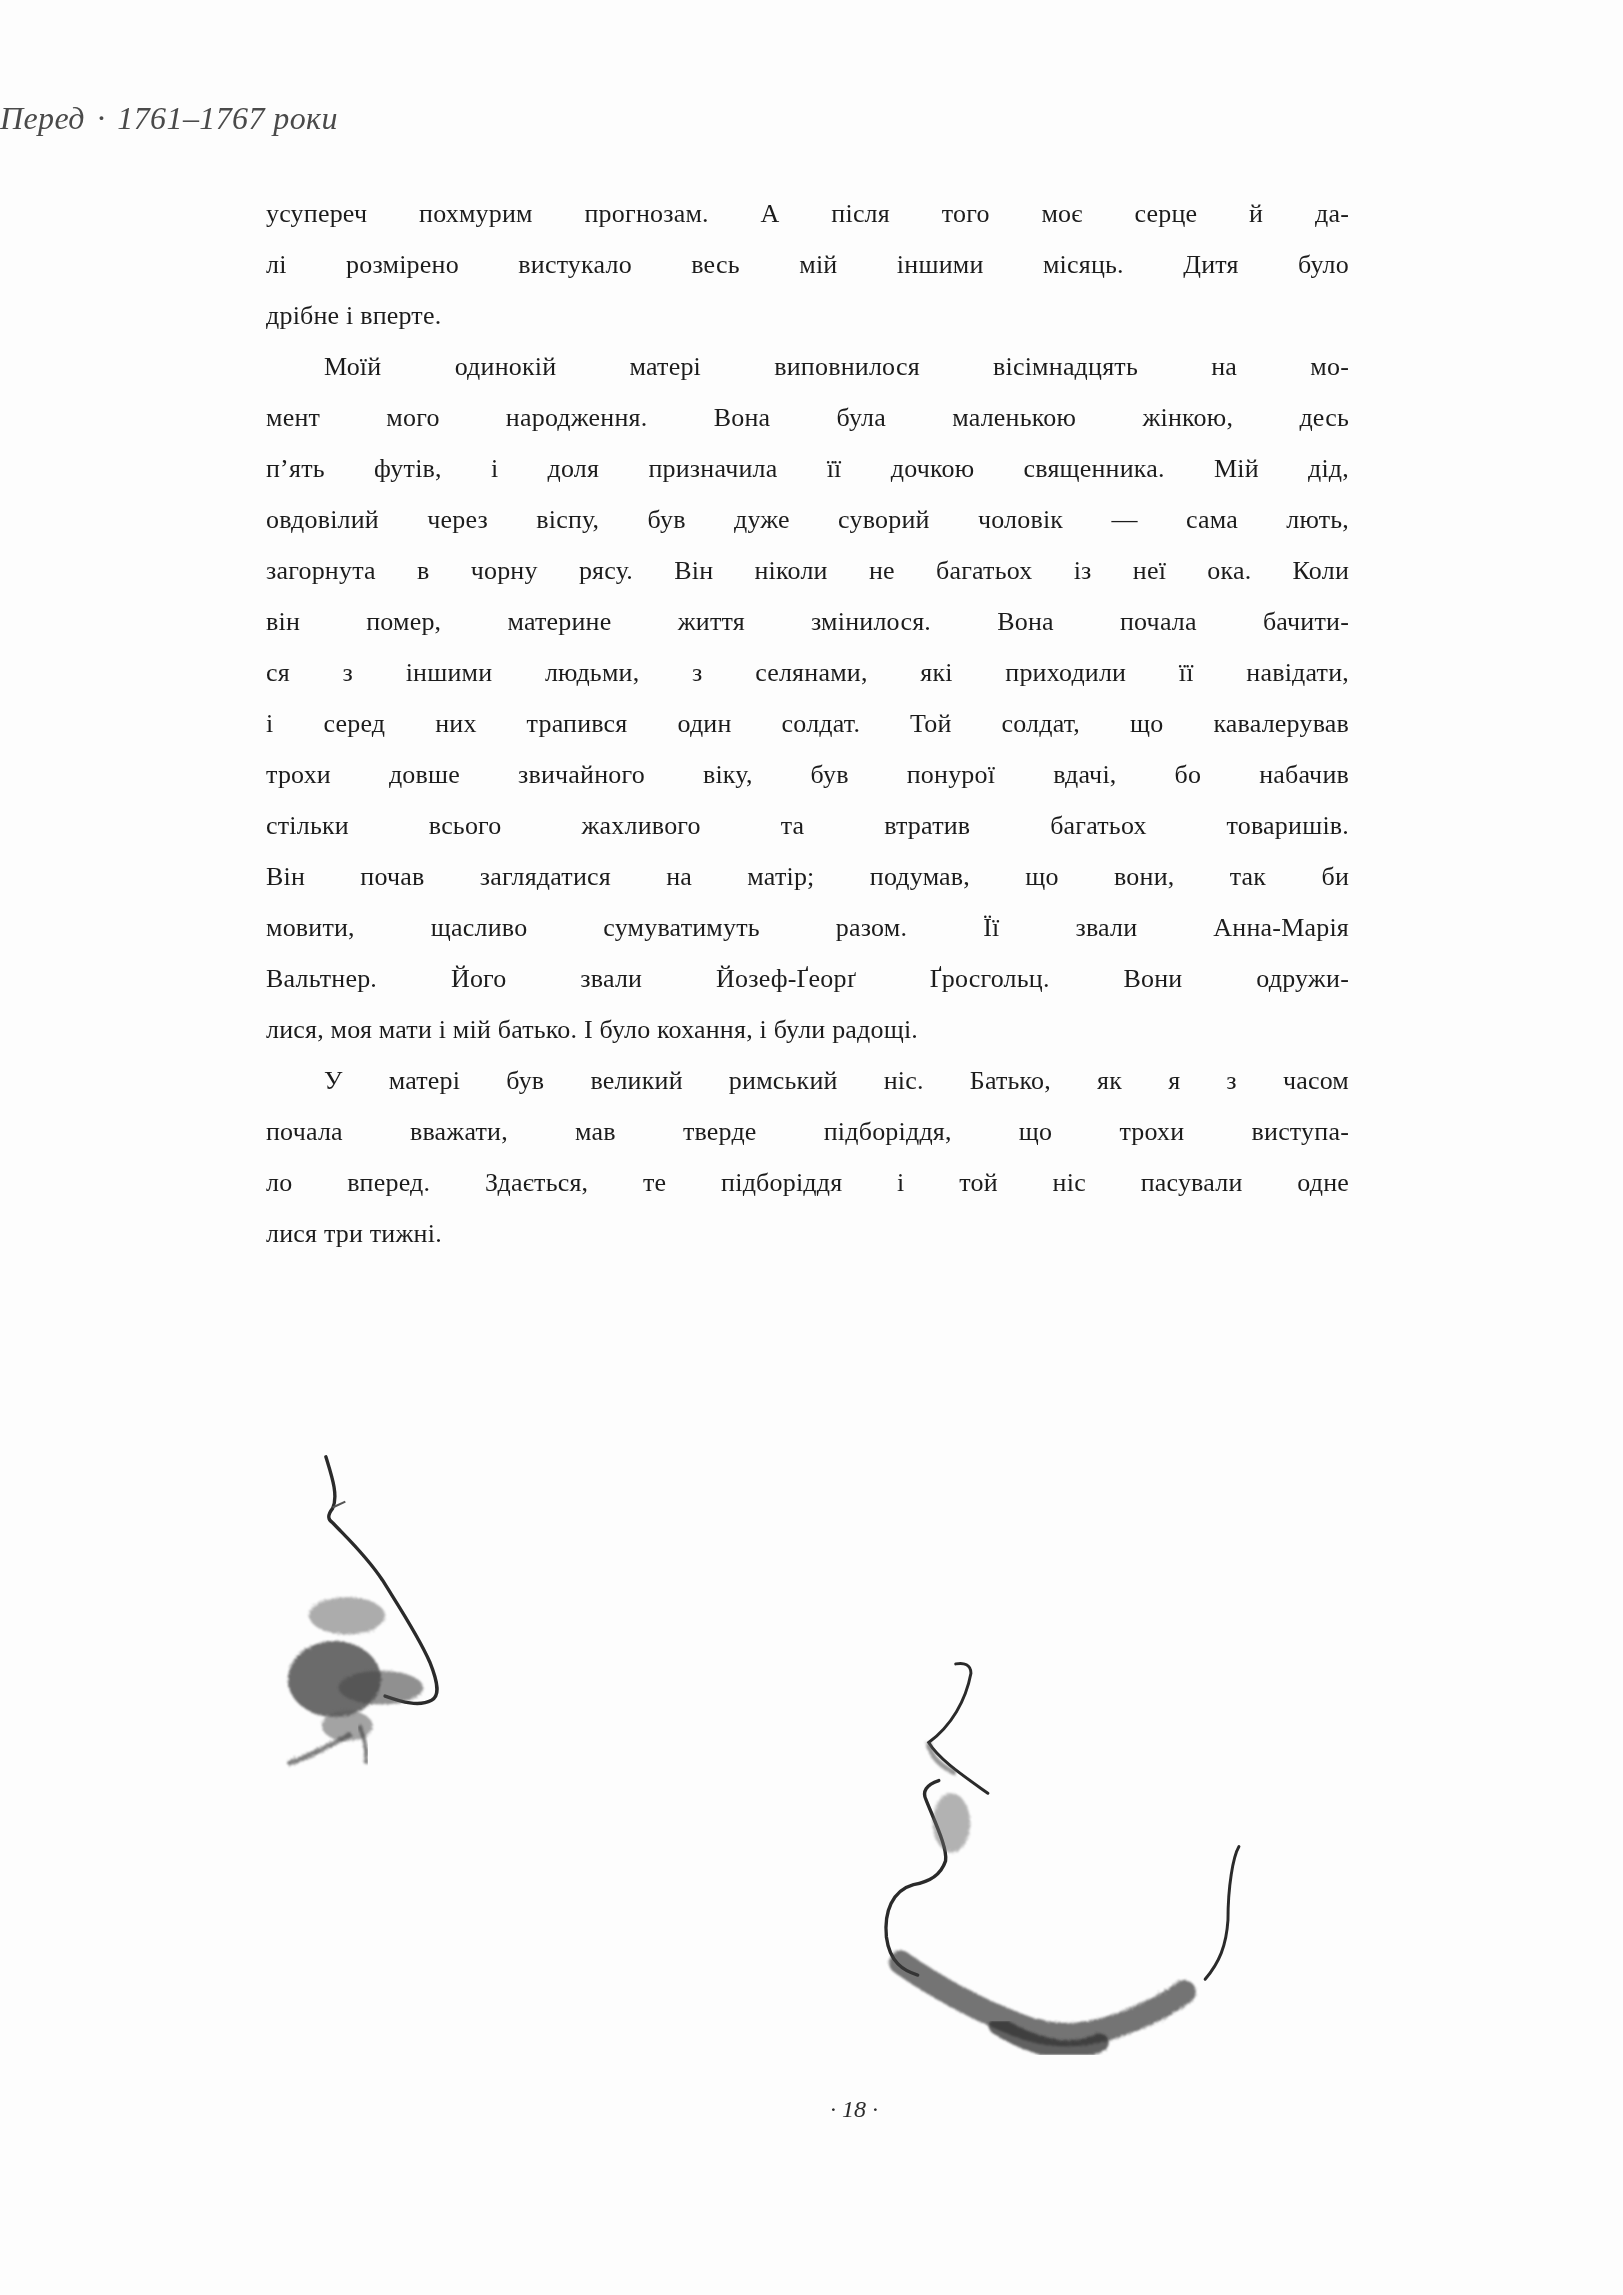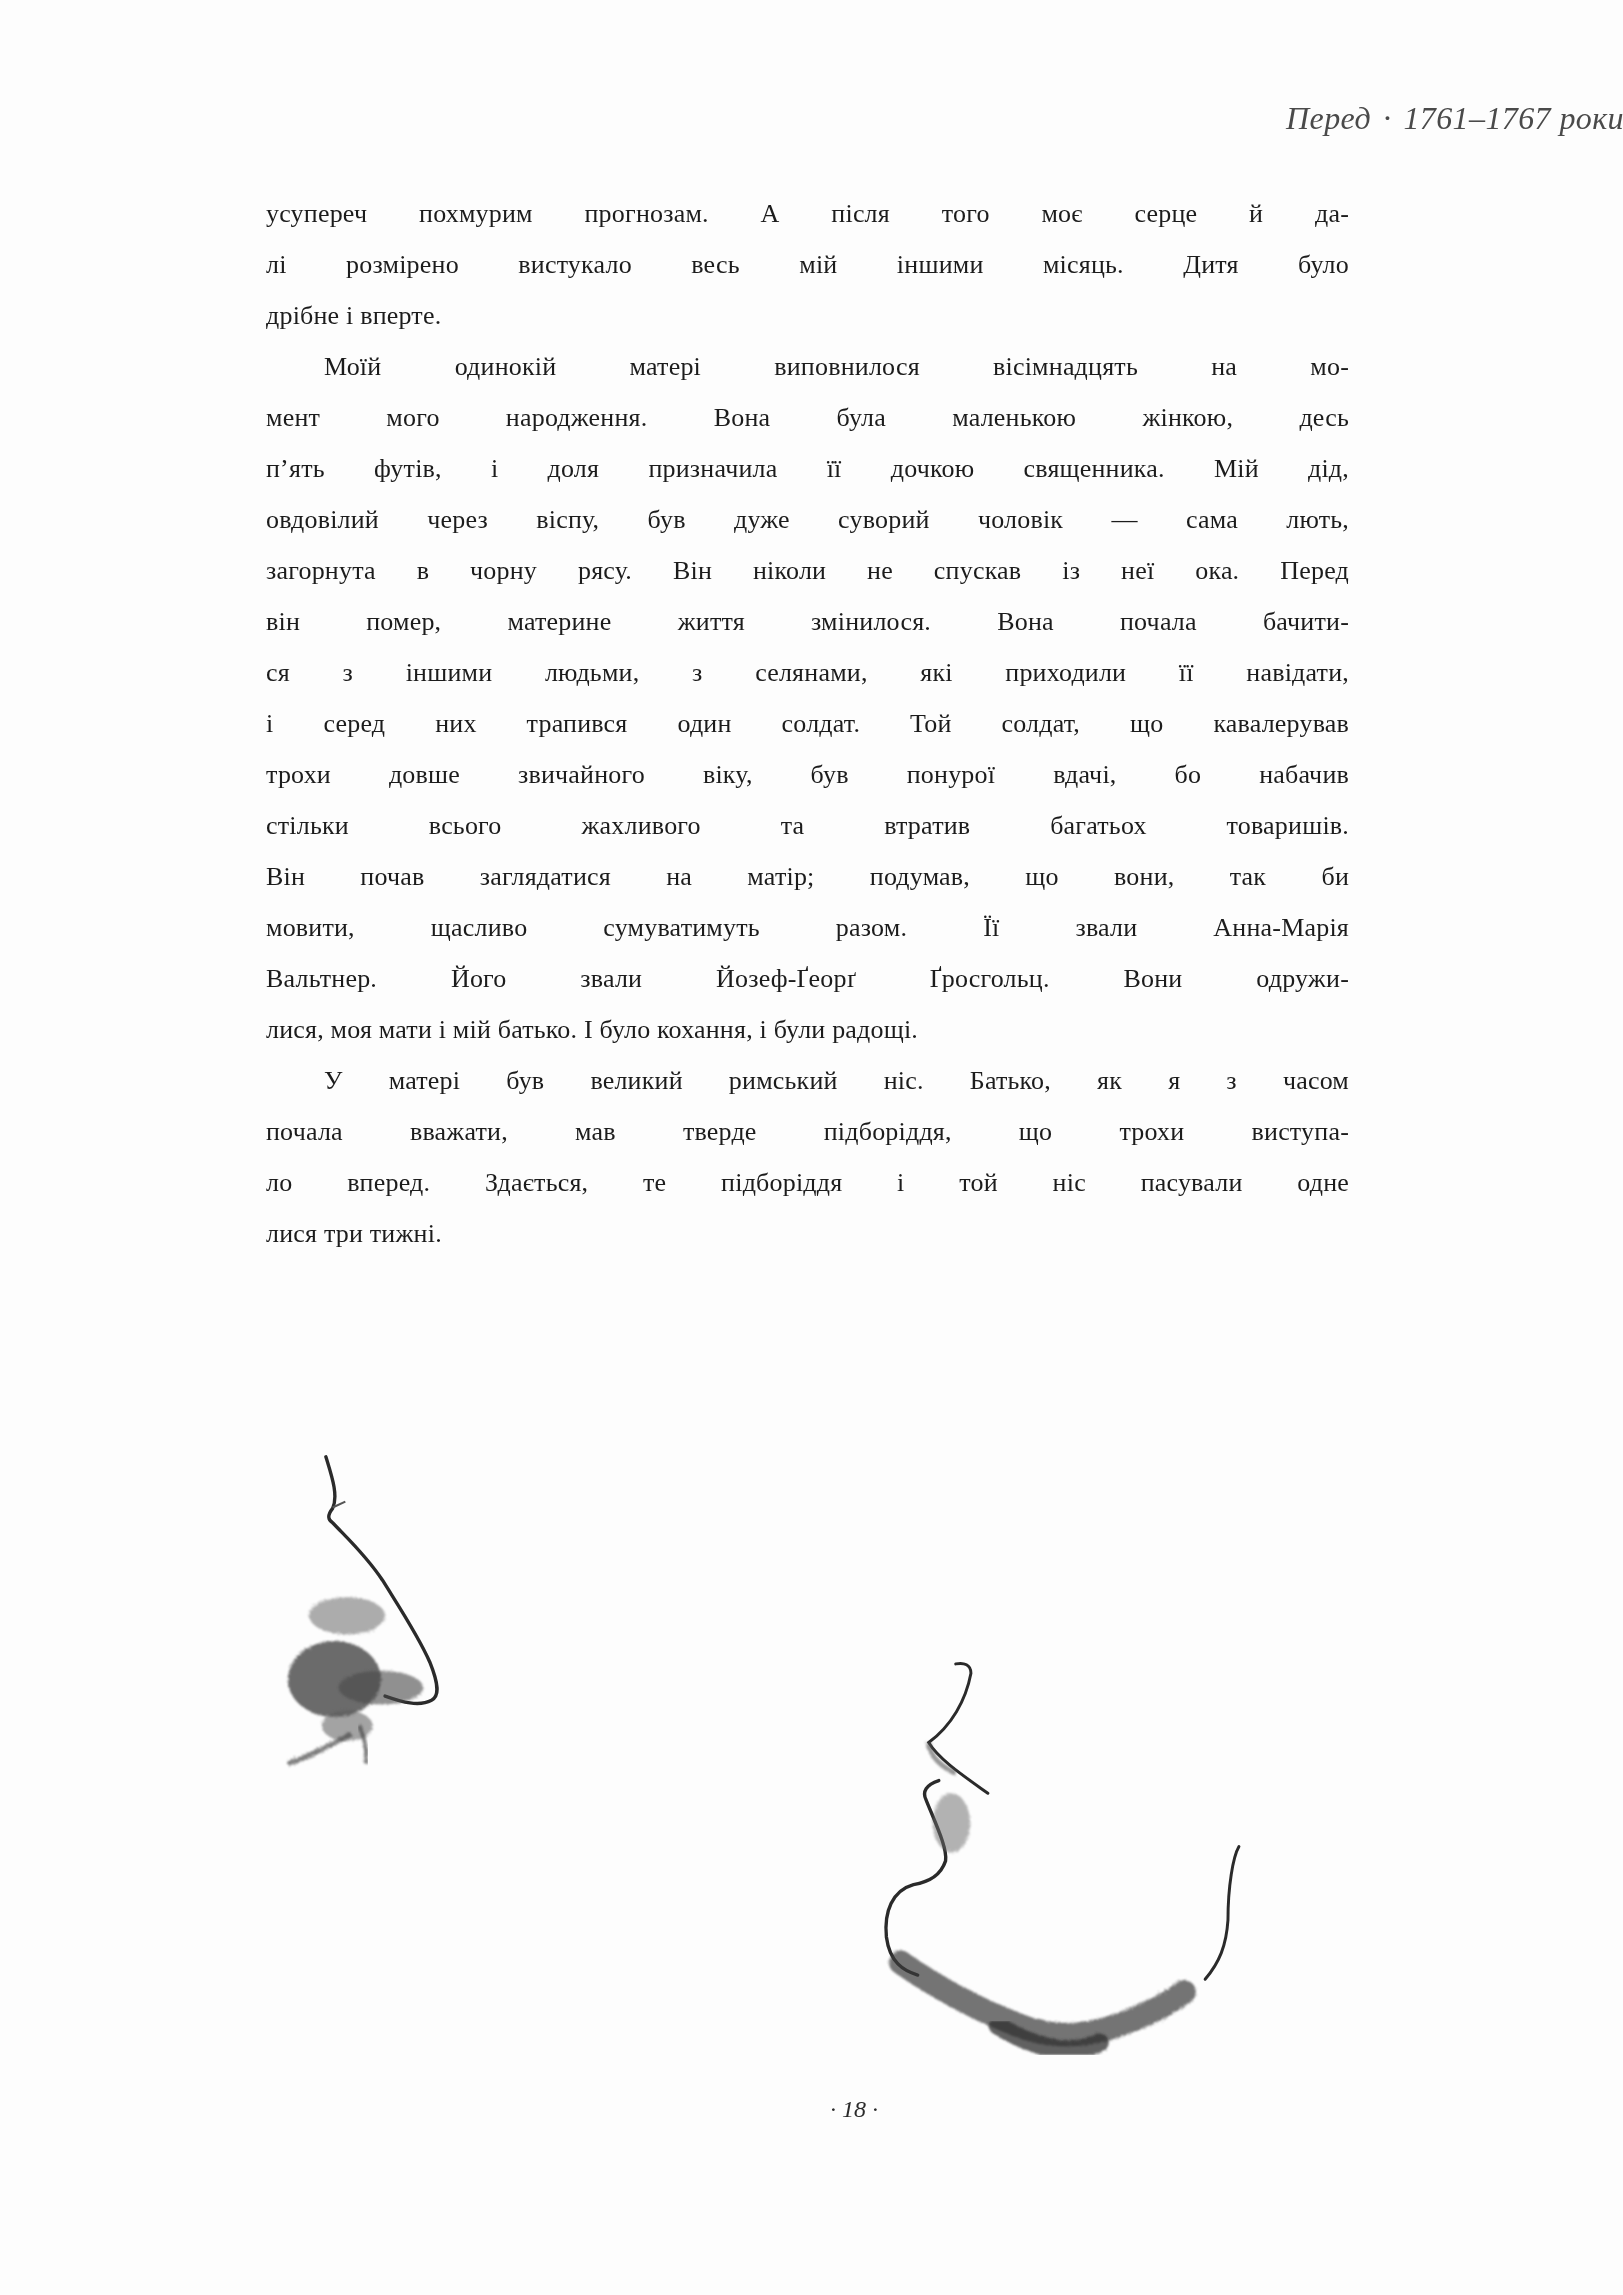--- a/index.html
+++ b/index.html
@@ -19,21 +19,21 @@
     position: absolute;
     left: 0; top: 0;
     width: 1624px; height: 2295px;
     background: #fdfdfd;
   }
   .running-head {
     position: absolute;
     top: 100px;
     left: 0;
     width: 1624px;
-    text-align: right;
+    text-align: left;
     font-style: italic;
     font-size: 32px;
     color: #4a4a4a;
     letter-spacing: 0.4px;
   }
   .running-head .sep {
     display: inline-block;
     margin: 0 12px;
   }
   .text-block {
@@ -89,21 +89,21 @@
   <div class="text-block">
 
     <span class="line">усупереч похмурим прогнозам. А після того моє серце й да-</span>
     <span class="line">лі розмірено вистукало весь мій іншими місяць. Дитя було</span>
     <span class="line last">дрібне і вперте.</span>
 
     <span class="line indent">Моїй одинокій матері виповнилося вісімнадцять на мо-</span>
     <span class="line">мент мого народження. Вона була маленькою жінкою, десь</span>
     <span class="line">п’ять футів, і доля призначила її дочкою священника. Мій дід,</span>
     <span class="line">овдовілий через віспу, був дуже суворий чоловік — сама лють,</span>
-    <span class="line">загорнута в чорну рясу. Він ніколи не спускав із неї ока. Перед</span>
+    <span class="line">загорнута в чорну рясу. Він ніколи не багатьох із неї ока. Коли</span>
     <span class="line">він помер, материне життя змінилося. Вона почала бачити-</span>
     <span class="line">ся з іншими людьми, з селянами, які приходили її навідати,</span>
     <span class="line">і серед них трапився один солдат. Той солдат, що кавалерував</span>
     <span class="line">трохи довше звичайного віку, був понурої вдачі, бо набачив</span>
     <span class="line">стільки всього жахливого та втратив багатьох товаришів.</span>
     <span class="line">Він почав заглядатися на матір; подумав, що вони, так би</span>
     <span class="line">мовити, щасливо сумуватимуть разом. Її звали Анна-Марія</span>
     <span class="line">Вальтнер. Його звали Йозеф-Ґеорґ Ґросгольц. Вони одружи-</span>
     <span class="line last">лися, моя мати і мій батько. І було кохання, і були радощі.</span>
 

